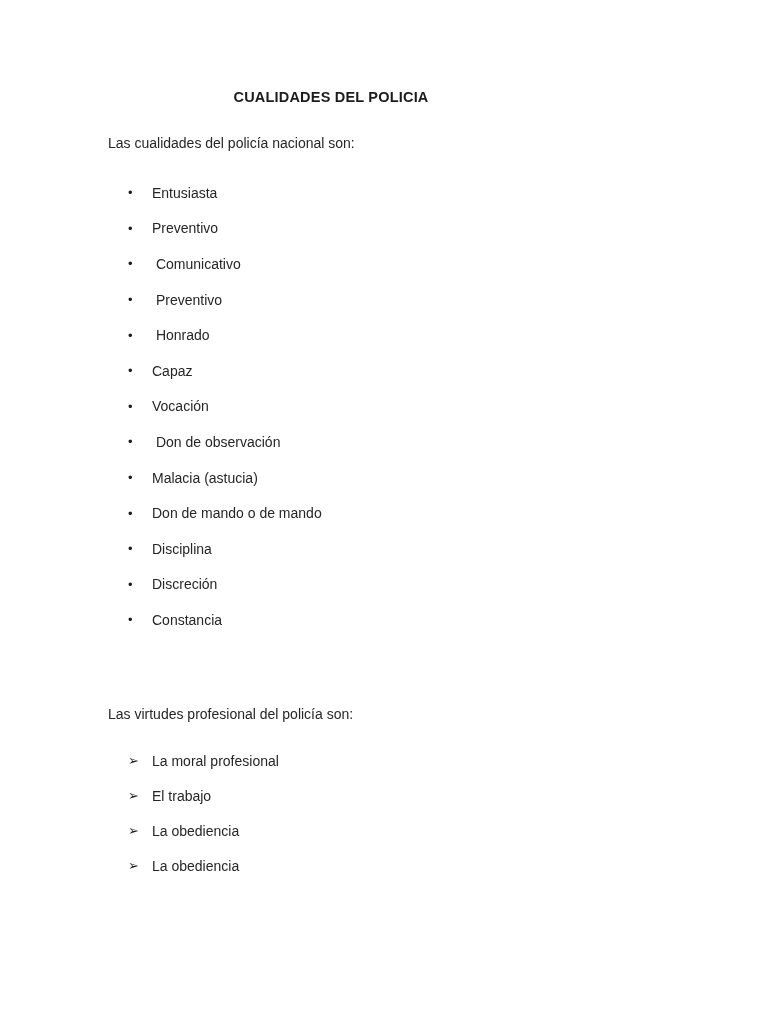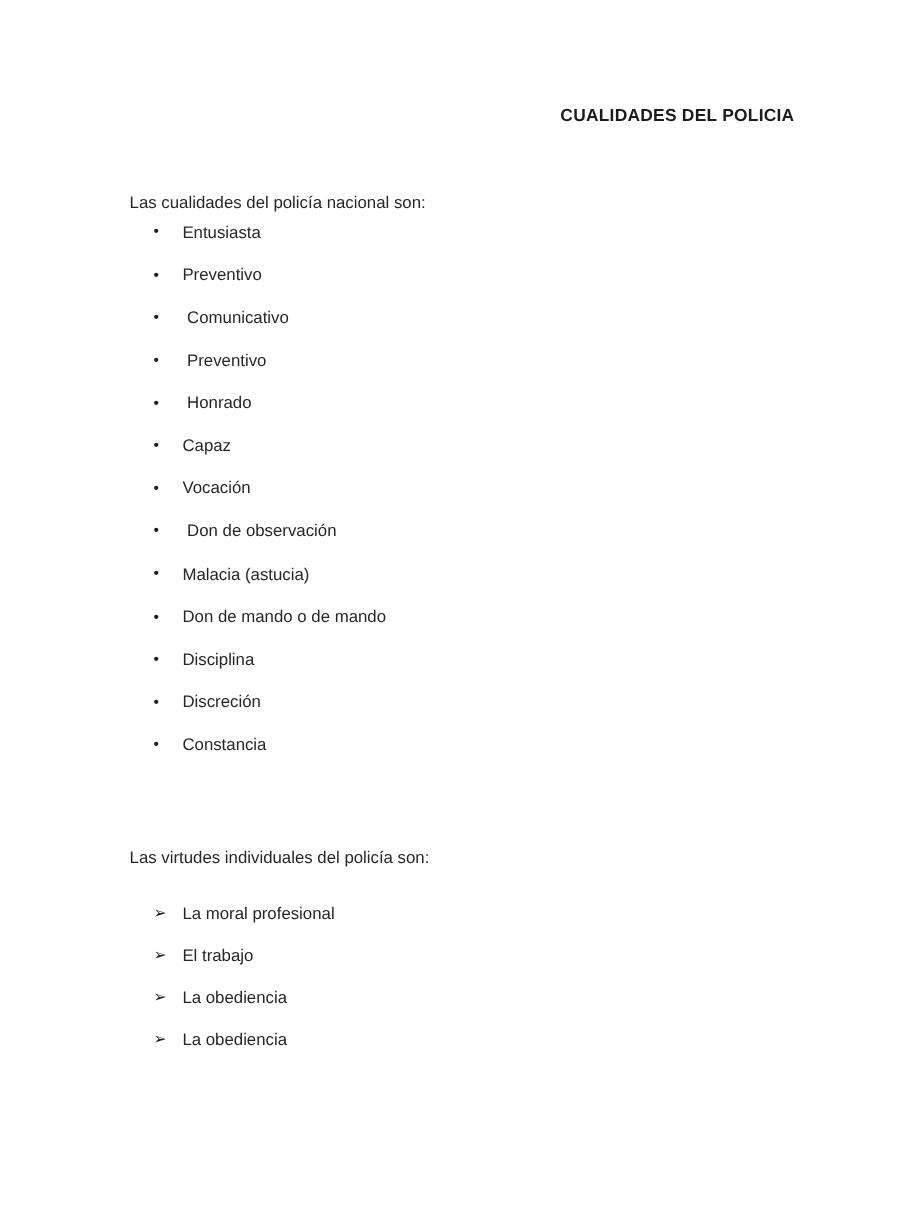--- a/index.html
+++ b/index.html
@@ -14,38 +14,38 @@
     background: #ffffff;
     font-family: "Liberation Sans", "DejaVu Sans", sans-serif;
     color: #202020;
     overflow: hidden;
   }
   .section-title {
     position: absolute;
     left: 0;
     width: 662px;
     margin: 0;
-    text-align: right;
+    text-align: center;
     font-size: 14.5px;
     font-weight: bold;
     letter-spacing: 0.2px;
     line-height: 18px;
     color: #1c1c1c;
   }
   .t1 { top: 88px; }
   .t2 { top: 658px; }
   .intro {
     position: absolute;
     left: 108px;
     margin: 0;
     font-size: 14px;
     line-height: 18px;
     color: #262626;
   }
-  .i1 { top: 134px; margin-top: 25px; }
+  .i1 { top: 134px; }
   .i2 { top: 705px; }
   .doc-list {
     position: absolute;
     left: 128px;
     margin: 0;
     padding: 0;
     list-style: none;
   }
   .l1 { top: 175px; }
   .l2 { top: 743px; }
@@ -126,21 +126,21 @@
       <span class="bullet">•</span>
       <span class="label">Discreción</span>
     </li>
     <li>
       <span class="bullet">•</span>
       <span class="label">Constancia</span>
     </li>
   </ul>
 
 
-  <p class="intro i2">Las virtudes individuales del policía son:</p>
+  <p class="intro i2">Las virtudes profesional del policía son:</p>
 
   <ul class="doc-list l2">
     <li>
       <span class="bullet">➢</span>
       <span class="label">La moral profesional</span>
     </li>
     <li>
       <span class="bullet">➢</span>
       <span class="label">El trabajo</span>
     </li>

